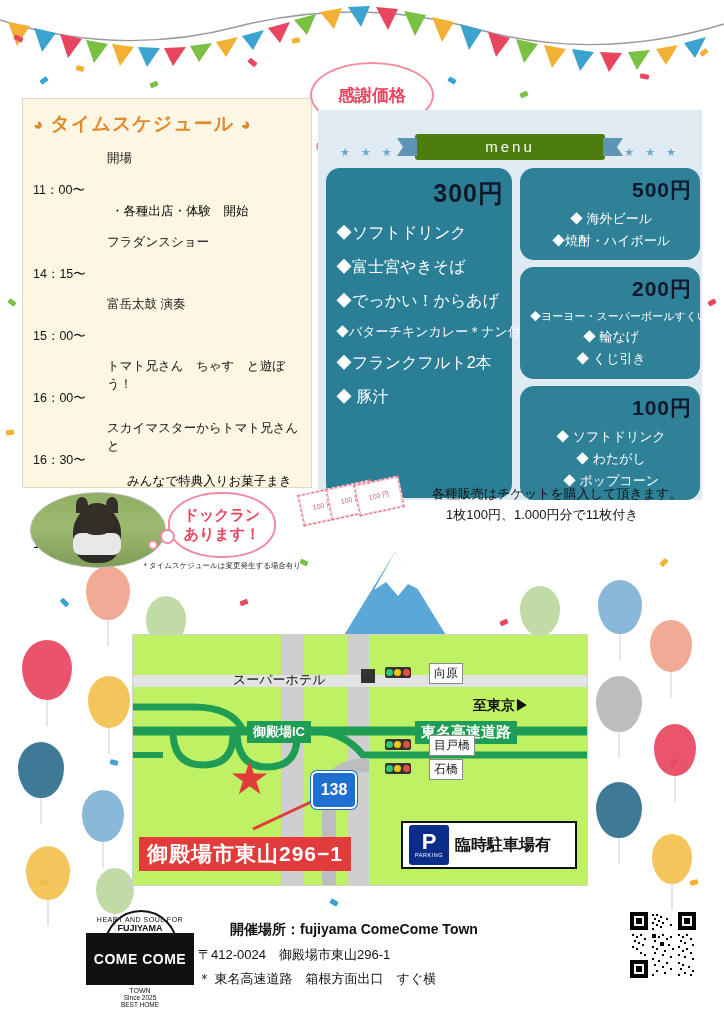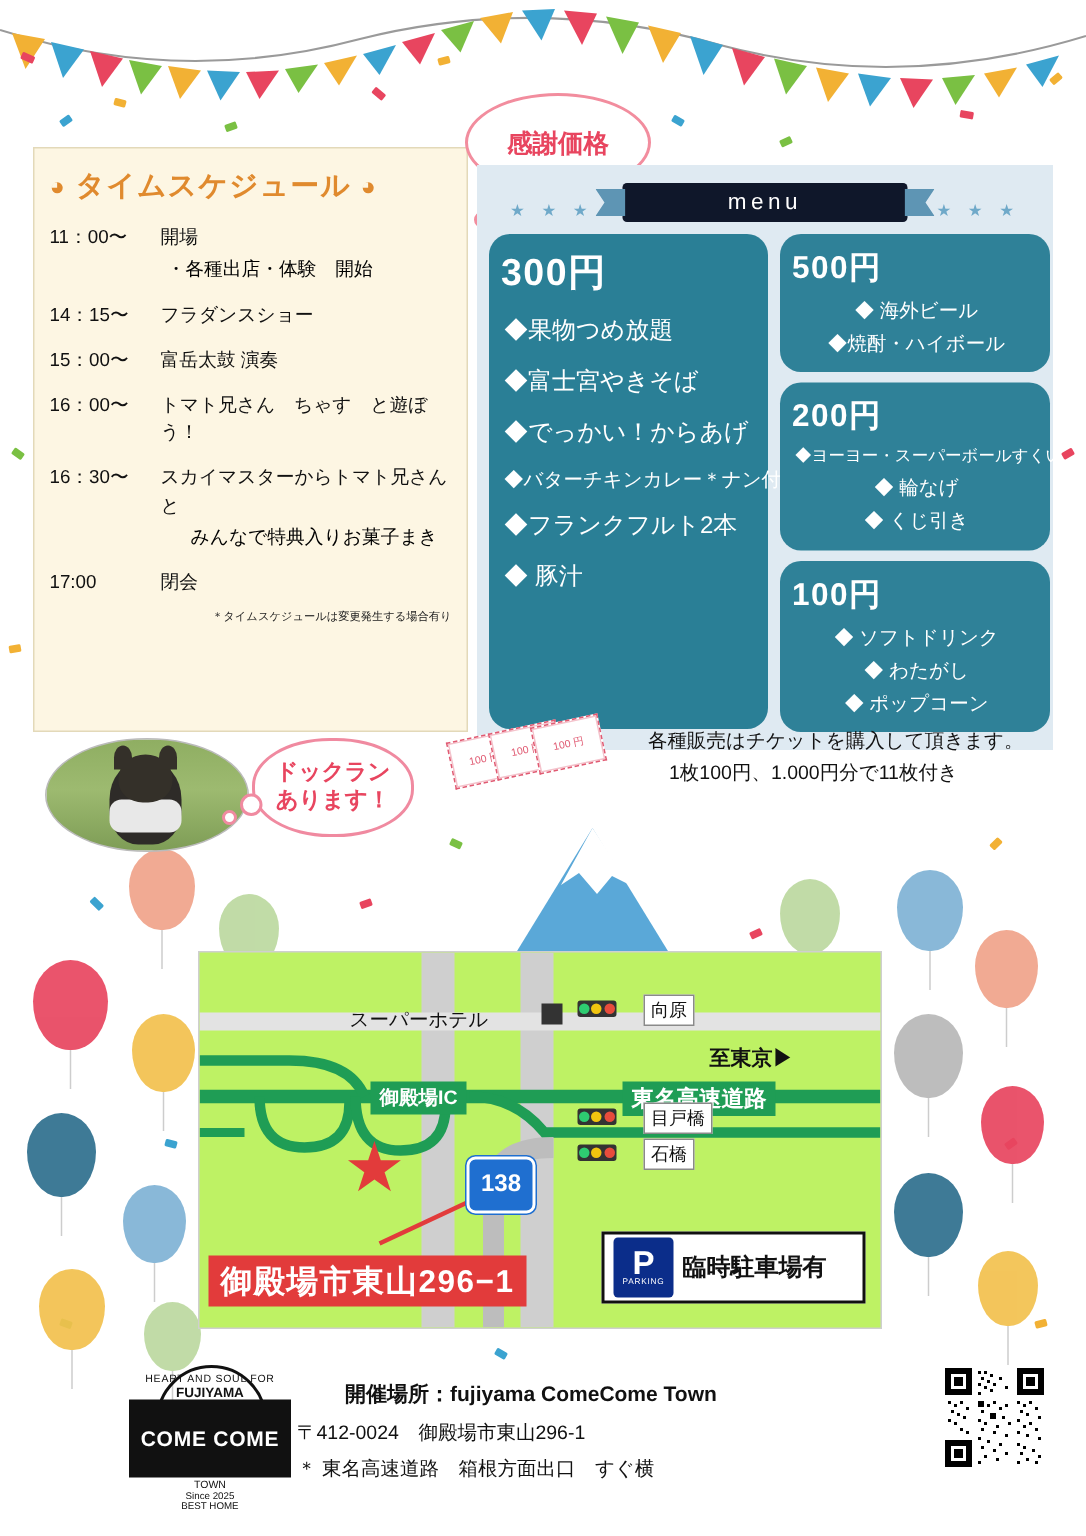--- a/index.html
+++ b/index.html
@@ -24,21 +24,21 @@
     position:absolute;left:22px;top:98px;width:290px;height:390px;
     background:#fdf6e3;border:1px solid #e3d9b9;box-sizing:border-box;
     padding:8px 10px;
   }
   .sched-title{
     text-align:left;color:#e08a2e;font-size:19px;font-weight:bold;
     letter-spacing:1px;margin:4px 0 12px;
   }
   .sched-title .clock{font-size:17px;}
   .srow{display:flex;font-size:12.5px;color:#111;margin-bottom:3px;line-height:1.45;}
-  .stime{width:74px;flex:0 0 74px;}
+  .stime{width:74px;flex:0 0 74px;margin-top:32px;}
   .sdesc{flex:1;}
   .sub{margin:2px 0 2px 78px;font-size:12.5px;line-height:1.5;}
   .note{font-size:7.5px;text-align:right;color:#222;margin-top:8px;}
 
   
   .bubble{
     position:absolute;left:310px;top:62px;width:120px;height:62px;
     border:2px solid #f28d9e;border-radius:50%;
     background:#fff;color:#e8455f;font-weight:bold;font-size:17px;
     display:flex;align-items:center;justify-content:center;
@@ -51,43 +51,43 @@
     content:"";position:absolute;left:4px;bottom:-26px;width:7px;height:7px;
     border:2px solid #f28d9e;border-radius:50%;background:#fff;
   }
 
   
   .menu{
     position:absolute;left:318px;top:110px;width:384px;height:390px;
     background:#dfeaf2;box-sizing:border-box;padding:8px;
   }
   .menu-ribbon{
-    position:relative;width:190px;height:26px;margin:4px auto 8px;
-    background:#0f172a;color:#fff;text-align:center;font-size:15px;
+    position:relative;width:190px;height:26px;margin:16px auto 8px;
+    background:#4d7c0f;color:#fff;text-align:center;font-size:15px;
     letter-spacing:3px;line-height:26px;border-radius:3px;
   }
   .menu-ribbon:before,.menu-ribbon:after{
     content:"";position:absolute;top:4px;width:20px;height:18px;background:#5e95b4;
   }
   .menu-ribbon:before{left:-18px;clip-path:polygon(0 0,100% 0,100% 100%,0 100%,30% 50%);}
   .menu-ribbon:after{right:-18px;clip-path:polygon(0 0,100% 0,70% 50%,100% 100%,0 100%);}
   .stars{position:absolute;top:12px;font-size:11px;color:#6fa9c9;letter-spacing:4px;}
   .stars.left{left:14px;}
   .stars.right{right:14px;}
 
   .menu-cols{display:flex;gap:8px;}
   .col-left{width:186px;}
   .col-right{width:180px;display:flex;flex-direction:column;gap:7px;}
   .card{
     background:#2a7f96;color:#fff;border-radius:14px;padding:7px 8px;
     box-sizing:border-box;
   }
   .card.teal{background:#2f8198;}
   .card-price{
-    text-align:left;color:#ffffff;font-weight:bold;font-size:25px;
+    text-align:right;color:#0f172a;font-weight:bold;font-size:25px;
     margin:2px 0 7px;letter-spacing:1px;
   }
   .card-price.sm{font-size:21px;margin:1px 0 5px;}
   .item{font-size:15px;line-height:1.55;margin:0 0 2px 2px;white-space:nowrap;}
   .item.sm{font-size:13px;}
   .item.xs{font-size:11px;}
   .item.ctr{text-align:center;}
   .col-left .card{height:330px;}
   .col-left .item{font-size:16px;line-height:2.0;}
 
@@ -294,21 +294,21 @@
     <div style="position:relative;height:34px">
       <div class="stars left">★ ★ ★</div>
       <div class="menu-ribbon">menu</div>
       <div class="stars right">★ ★ ★</div>
     </div>
 
     <div class="menu-cols">
       <div class="col-left">
         <div class="card">
           <div class="card-price">300円</div>
-          <div class="item">◆果物つめ放題</div>
+          <div class="item">◆ソフトドリンク</div>
           <div class="item">◆富士宮やきそば</div>
           <div class="item">◆でっかい！からあげ</div>
           <div class="item" style="font-size:13px">◆バターチキンカレー＊ナン付き</div>
           <div class="item">◆フランクフルト2本</div>
           <div class="item">◆ 豚汁</div>
         </div>
       </div>
 
       <div class="col-right">
         <div class="card teal">

